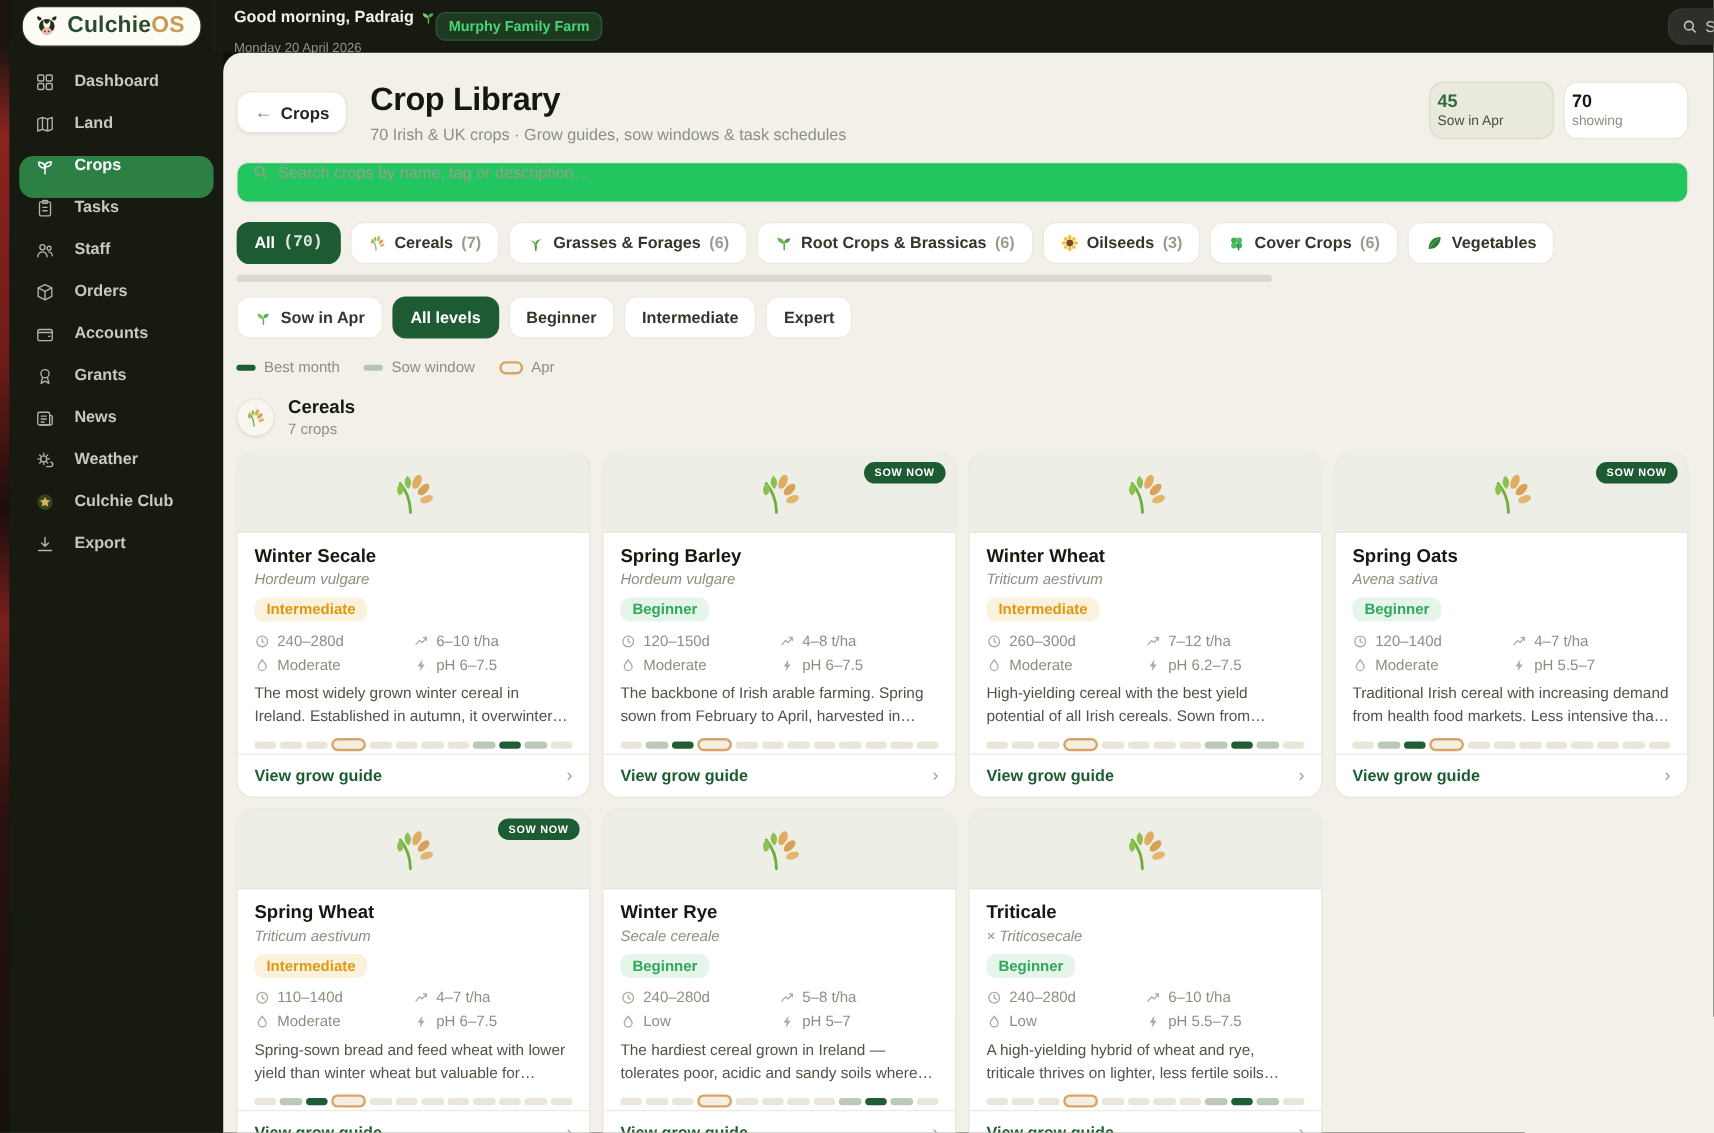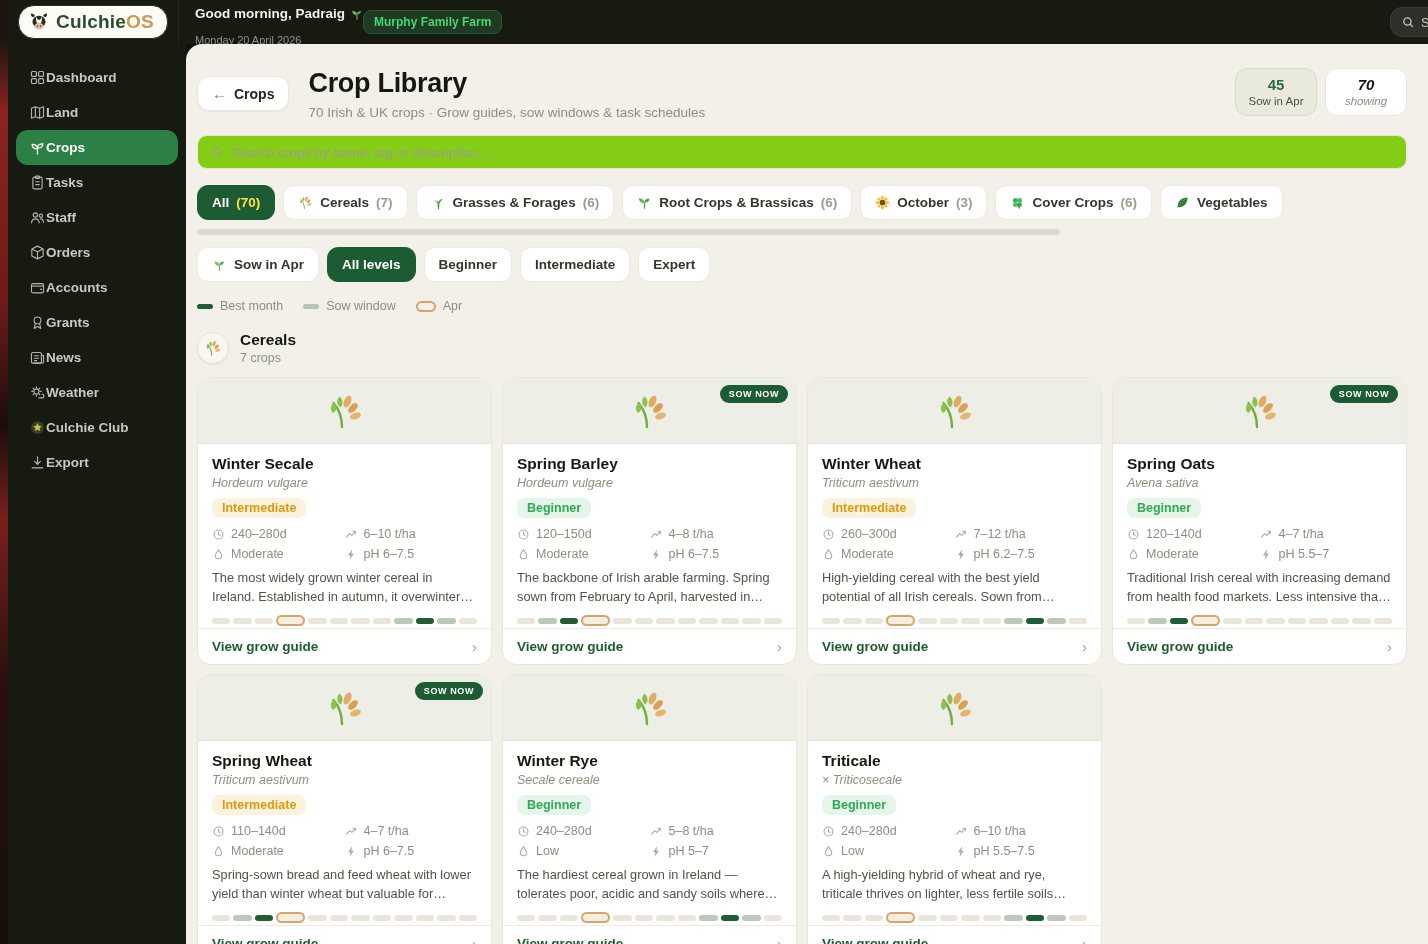--- a/index.html
+++ b/index.html
@@ -27,61 +27,61 @@
   .greet-date { font-size:11px; color:#8f9381; margin-top:13px; }
   .farm-badge { position:absolute; left:355px; top:10px; background:#1f3a22; border:1px solid #2c5a35;
     color:#46d674; font-size:12px; font-weight:800; padding:4px 10px; border-radius:8px; }
   .top-search { position:absolute; right:-122px; top:7px; width:160px; height:30px; background:#2d302a;
     border:1px solid #3a3d34; border-radius:12px; display:flex; align-items:center; gap:6px; padding:0 10px;
     color:#c6c9ba; font-size:13px; }
   .top-search svg { width:13px; height:13px; flex:none; }
 
   
   .sidebar { position:absolute; left:8px; top:44px; width:178px; bottom:0; background:#171a10; padding-top:16px; }
-  .side-item { height:35px; margin:0 8px; padding:0 13px; display:flex; align-items:center; gap:0;
+  .side-item { height:35px; margin:0 8px; padding:0 13px; display:flex; align-items:flex-start; gap:16px;
     color:#c7cabb; font-size:13.5px; font-weight:600; border-radius:12px; }
   .side-item svg { width:17px; height:17px; color:#b2b5a5; flex:none; }
   .side-item.active { background:#2c8045; color:#fff; }
   .side-item.active svg { color:#fff; }
 
   
   .main { position:absolute; left:186px; top:44px; right:0; bottom:0; background:#f2f0e9;
     border-top-left-radius:16px; overflow:hidden; padding:24px 21px 0 11px; }
 
   .page-head { display:flex; align-items:flex-start; }
   .back-btn { margin-top:8px; background:#fff; border:1px solid #e9e7dc; box-shadow:0 1px 2px rgba(40,40,30,.06);
     border-radius:12px; padding:8px 14px; display:flex; align-items:center; gap:7px;
     font-size:14px; font-weight:800; color:#23261a; }
   .back-btn .arr { color:#7d8070; font-weight:400; font-size:15px; }
   .titles { margin-left:19px; }
   .page-title { font-size:27px; font-weight:800; color:#15180f; letter-spacing:-.3px; }
   .page-sub { font-size:13.5px; color:#8c8f80; margin-top:6px; }
   .head-spacer { flex:1; }
-  .stat-pill { width:82px; border-radius:12px; text-align:center; padding:7px 6px 8px; }
+  .stat-pill { width:104px; border-radius:12px; text-align:left; padding:7px 6px 8px; }
   .stat-pill .v { font-size:15px; font-weight:800; }
   .stat-pill .l { font-size:11.5px; margin-top:2px; }
   .stat-pill.green { background:#e9e9dc; border:1px solid #d9d9ca; margin-right:8px; }
   .stat-pill.green .v { color:#2c6b3f; } .stat-pill.green .l { color:#4c4f44; }
-  .stat-pill.white { background:#fff; border:1px solid #e8e6dc;font-style:italic; }
+  .stat-pill.white { background:#fff; border:1px solid #e8e6dc; }
   .stat-pill.white .v { color:#17190f; } .stat-pill.white .l { color:#8c8f80; }
 
-  .search-bar { margin-top:15px; height:34px; background:#84cc16; border:1px solid #e8e6dc; border-radius:10px;
-    display:flex; align-items:center; gap:8px; padding:0 12px; }
+  .search-bar { margin-top:15px; height:34px; background:#22c55e; border:1px solid #e8e6dc; border-radius:10px;
+    display:flex; align-items:flex-start; gap:8px; padding:0 12px; }
   .search-bar svg { width:14px; height:14px; color:#9a9d8d; flex:none; }
   .search-bar input { border:none; outline:none; background:transparent; width:100%; font-size:13.5px;
     font-family:inherit; color:#3a3d31; }
   .search-bar input::placeholder { color:#9a9d8d; }
 
   .chip-row { margin-top:16px; margin-right:-21px; display:flex; gap:8px; white-space:nowrap; overflow:hidden; }
   .chip { flex:none; background:#fff; border:1px solid #eceade; border-radius:11px; padding:9px 14px;
     display:flex; align-items:center; gap:7px; font-size:13.5px; font-weight:800; color:#33362b; }
   .chip svg { width:15px; height:15px; }
   .chip .cnt { color:#9a9d8d; font-weight:600; }
   .chip.active { background:#1d5c32; border-color:#1d5c32; color:#fff; }
-  .chip.active .cnt { color:#fde047; }
+  .chip.active .cnt { color:#e5e5e5;font-family:Liberation Mono, monospace; }
 
   .hscroll { margin-top:9px; width:863px; height:6px; border-radius:3px; background:#dcd9cc; }
 
   .level-row { margin-top:12px; display:flex; gap:8px; }
   .legend-row { margin-top:17px; display:flex; align-items:center; gap:20px; }
   .legend-item { display:flex; align-items:center; gap:7px; font-size:12.5px; color:#8c8f80; }
   .sw-best { width:16px; height:5px; border-radius:3px; background:#1f5e34; }
   .sw-sow  { width:16px; height:5px; border-radius:3px; background:#b9c2b4; }
   .sw-apr  { width:20px; height:11px; border-radius:7px; border:2px solid #d9a469; background:transparent; }
 
@@ -371,21 +371,21 @@
               <ellipse cx="4.2" cy="12" rx="3.2" ry="2.4"></ellipse>
               <ellipse cx="19.8" cy="12" rx="3.2" ry="2.4"></ellipse>
               <circle cx="6.6" cy="6.6" r="2.5"></circle>
               <circle cx="17.4" cy="6.6" r="2.5"></circle>
               <circle cx="6.6" cy="17.4" r="2.5"></circle>
               <circle cx="17.4" cy="17.4" r="2.5"></circle>
             </g>
             <circle cx="12" cy="12" r="4.6" fill="#7a4b23"></circle>
           </svg>
         </span>
-    <span>October</span>
+    <span>Oilseeds</span>
     <span class="cnt">(3)</span>
       </div>
       <div class="chip">
     <span style="display: flex; width: 15px; height: 15px;">
           <svg viewBox="0 0 24 24" style="display: block; width: 100%; height: 100%;">
             <circle cx="8.6" cy="8.6" r="3.9" fill="#3fae58"></circle>
             <circle cx="15.4" cy="8.6" r="3.9" fill="#4cbd63"></circle>
             <circle cx="8.6" cy="15.4" r="3.9" fill="#4cbd63"></circle>
             <circle cx="15.4" cy="15.4" r="3.9" fill="#3fae58"></circle>
             <path d="M12.5 14.5l2.5 6.5" stroke="#2f8a46" stroke-width="1.8" fill="none" stroke-linecap="round"></path>

